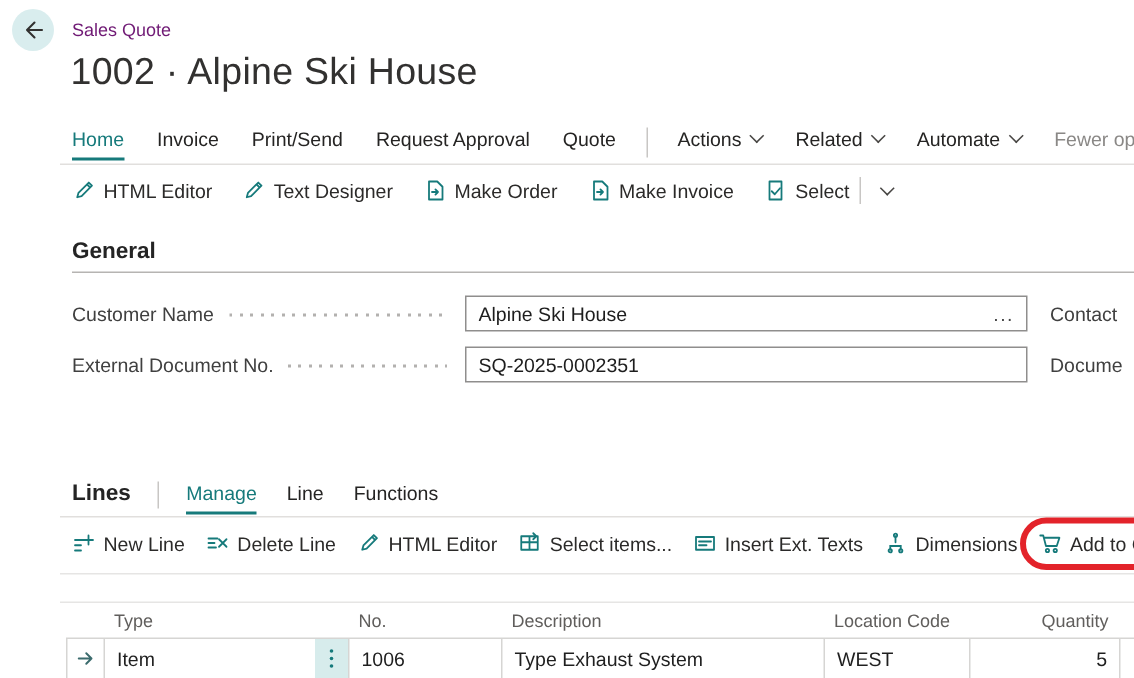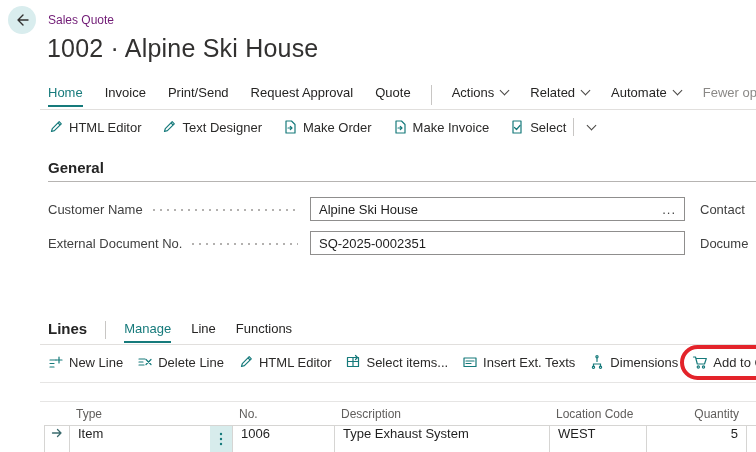--- a/index.html
+++ b/index.html
@@ -56,21 +56,21 @@
 
   .annot-wrap{position:relative;}
   .annotation{position:absolute;inset:-9px -13px -10px -12px;border:4px solid #e3232a;border-radius:18px;pointer-events:none;}
 
   
   .grid{position:absolute;left:44px;display:grid;grid-template-columns:26px 163px 102px 215px 97px 100px 12px;}
   .thead{top:404px;height:20px;font-size:12px;color:#605e5c;align-items:center;}
   .th{padding:0 6px;white-space:nowrap;}
   .th.num{text-align:right;padding-right:8px;}
   .trow{top:425px;height:26px;border-top:1px solid #d6d5d3;border-bottom:1px solid #d6d5d3;font-size:13px;color:#1f1f1f;}
-  .td{display:flex;align-items:flex-start;padding:0 8px;border-right:1px solid #d6d5d3;white-space:nowrap;overflow:hidden;}
+  .td{display:flex;align-items:center;padding:0 8px;border-right:1px solid #d6d5d3;white-space:nowrap;overflow:hidden;}
   .td.first{border-left:1px solid #d6d5d3;justify-content:center;padding:0;}
   .td.type{padding-right:0;}
   .td.num{justify-content:flex-end;}
   .dots-box{margin-left:auto;width:22px;align-self:stretch;background:#d7ecec;
             display:flex;align-items:center;justify-content:center;}
 </style>
 </head>
 <body>
 
 <div class="page">

